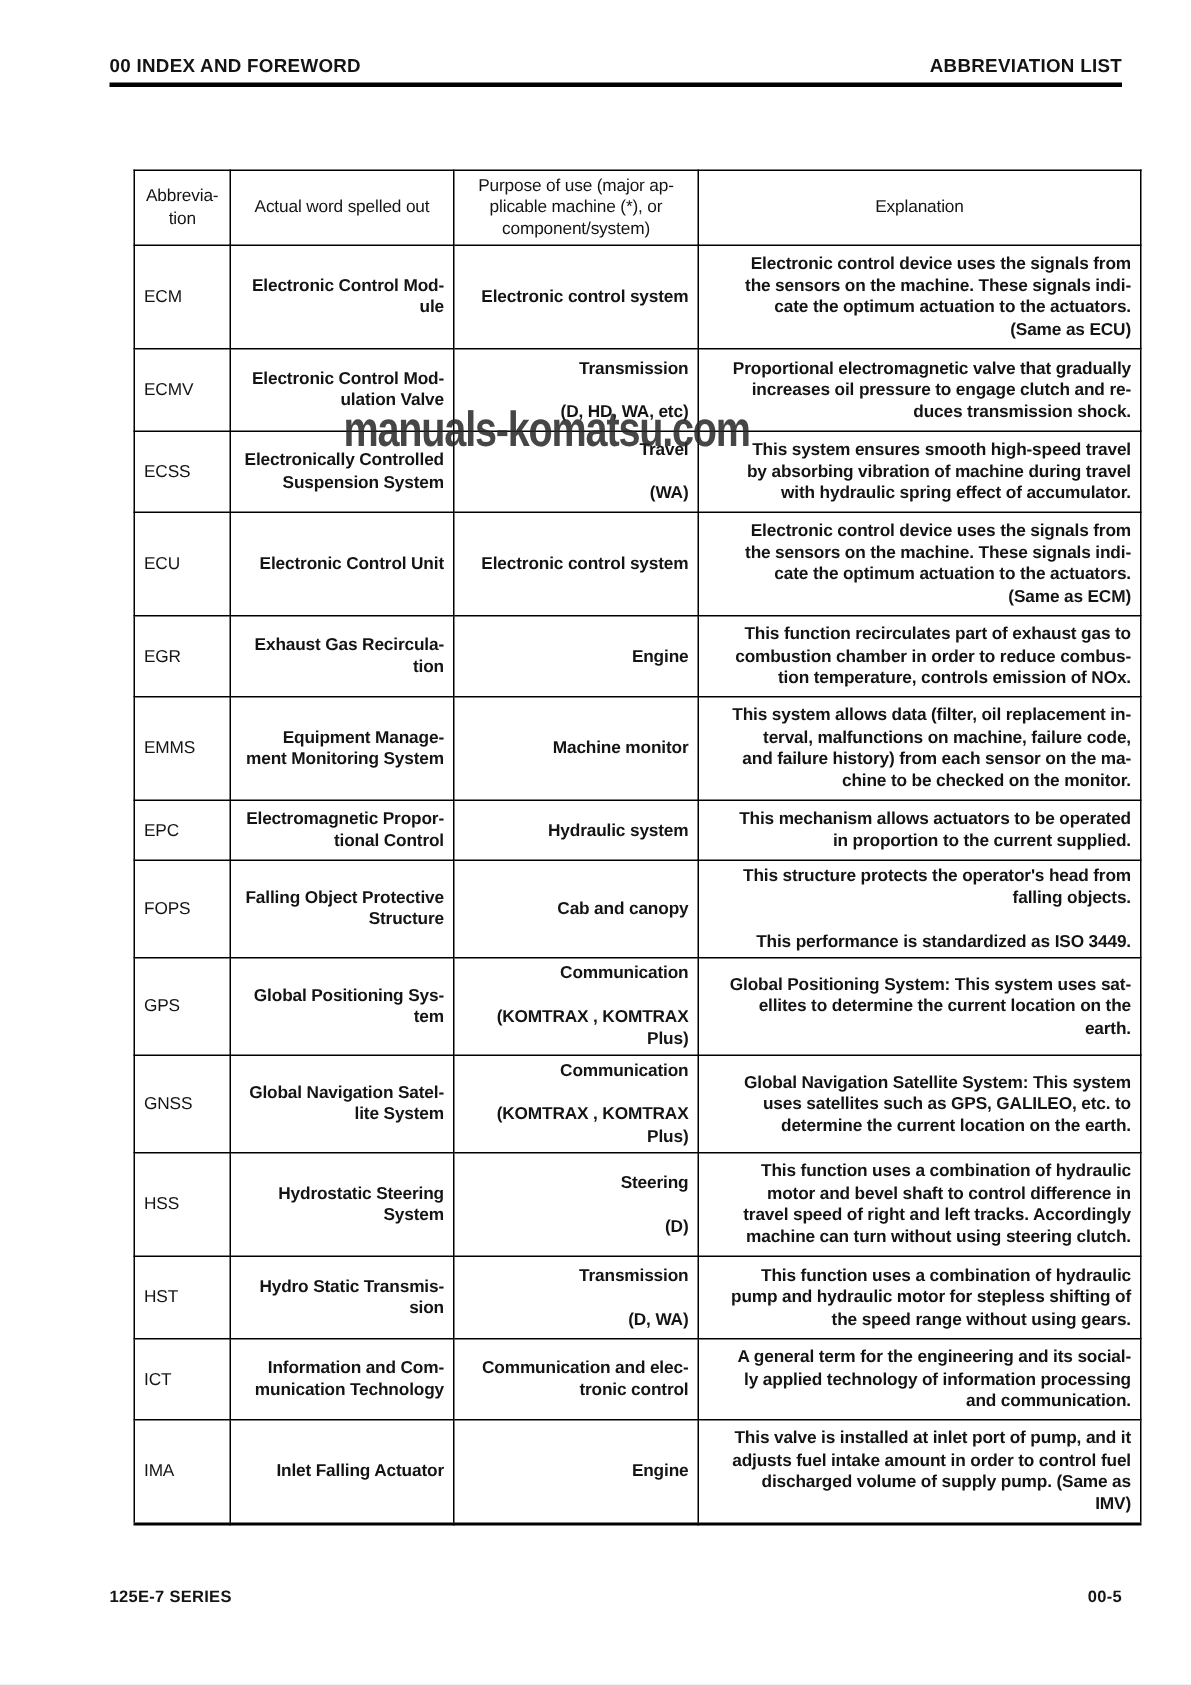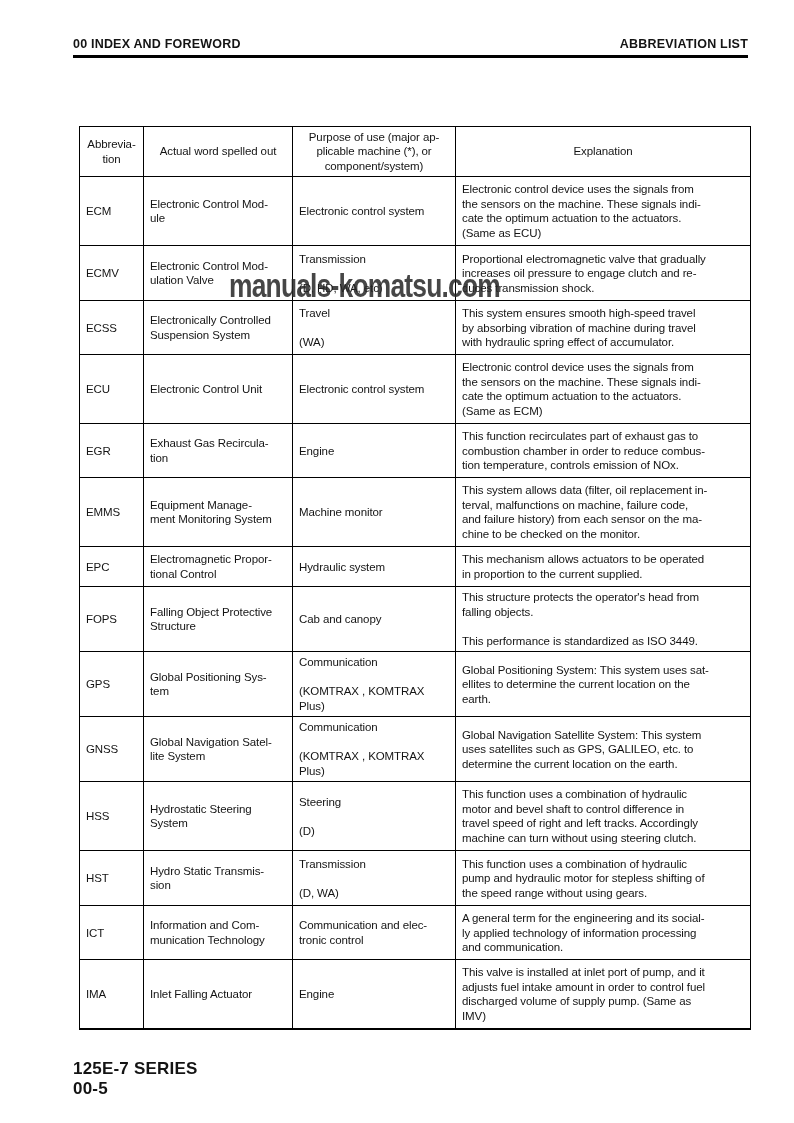--- a/index.html
+++ b/index.html
@@ -20,61 +20,60 @@
     display: flex; justify-content: space-between; align-items: baseline;
     font-size: 12.5px; font-weight: bold; letter-spacing: 0.2px;
   }
   .header-rule {
     position: absolute;
     top: 55px; left: 73px; width: 675px; height: 3px;
     background: #000;
   }
   table.abbr-table {
     position: absolute;
-    top: 113px; left: 79px;
+    top: 113px; left: 89px;
     width: 671px;
     border-collapse: collapse;
     table-layout: fixed;
     border: 1px solid #000;
     border-bottom-width: 2px;
-    margin-top: 13px;
   }
   .abbr-table th, .abbr-table td {
     border: 1px solid #000;
     vertical-align: middle;
     font-size: 11.5px;
     line-height: 1.26;
     letter-spacing: -0.1px;
     padding: 3px 6px;
     white-space: pre-line;
   }
   .abbr-table th {
     font-weight: normal;
     text-align: center;
     padding: 3px 4px;
   }
   .c-abbr { text-align: left; }
-  .c-word, .c-purpose, .c-expl { text-align: left; }
+  .c-word, .c-purpose, .c-expl { text-align: right; font-weight: bold; }
   .watermark {
     position: absolute;
     top: 267px; left: 229px;
     font-size: 33px;
     font-weight: bold;
     letter-spacing: -1px;
     color: rgba(38, 38, 38, 0.85);
     transform: scaleX(0.80);
     transform-origin: left center;
     z-index: 5;
     white-space: nowrap;
   }
   .page-footer {
     position: absolute;
     top: 1059px; left: 73px; width: 675px;
     display: flex; justify-content: space-between; align-items: baseline;
-    font-size: 17px; font-weight: bold; letter-spacing: 0.2px; flex-direction: column;
+    font-size: 11px; font-weight: bold; letter-spacing: 0.2px;
   }
 </style>
 </head>
 <body>
 
 <div class="page">
 
   <div class="page-header">
     <span>00 INDEX AND FOREWORD</span>
     <span>ABBREVIATION LIST</span>

